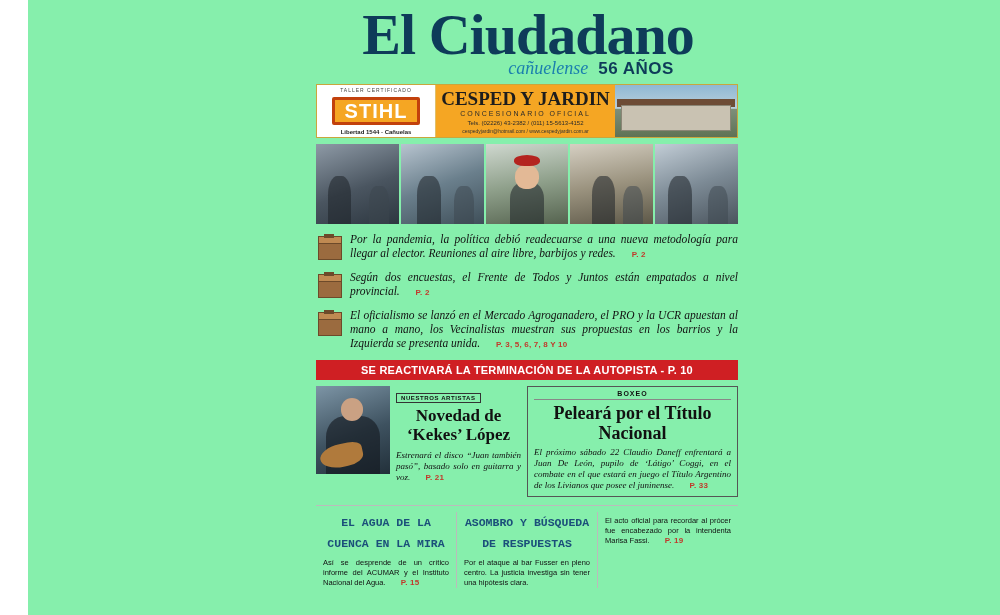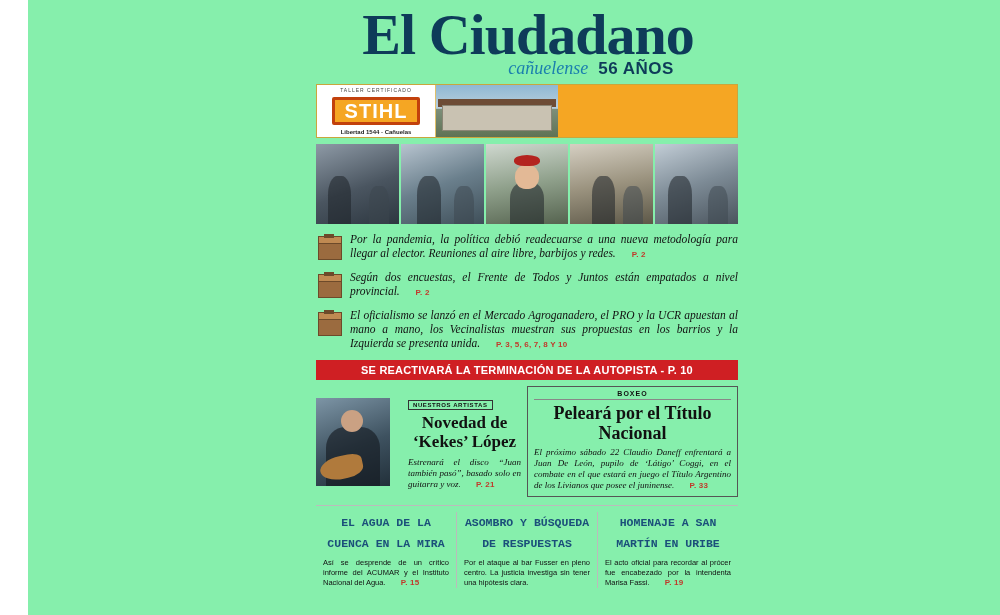--- a/index.html
+++ b/index.html
@@ -287,22 +287,21 @@
   }
   
   .mid {
     display: flex;
     gap: 6px;
     margin-top: 6px;
   }
   .mid-left {
     width: 205px;
     display: flex;
-    gap: 18px;
-    align-items: center;
+    gap: 6px;
   }
   .artist-photo {
     width: 74px;
     height: 88px;
     background: linear-gradient(160deg,#7d95a6,#3e5260 55%,#22303a);
     position: relative;
     overflow: hidden;
     flex: none;
   }
   .artist-photo .body {
@@ -437,20 +436,26 @@
   </div>
 
   <div class="content">
 
     <div class="ad-stihl">
       <div class="ad-stihl-left">
         <div class="stihl-cert">TALLER CERTIFICADO</div>
         <div class="stihl-logo">STIHL</div>
         <div class="stihl-addr">Libertad 1544 - Cañuelas</div>
       </div>
+      <div class="ad-stihl-mid">
+        <div class="t1">CESPED Y JARDIN</div>
+        <div class="t2">CONCESIONARIO OFICIAL</div>
+        <div class="t3">Tels. (02226) 43-2382 / (011) 15-5613-4152</div>
+        <div class="t4">cespedyjardin@hotmail.com / www.cespedyjardin.com.ar</div>
+      </div>
       <div class="ad-stihl-right">
         <div class="roof"></div>
         <div class="bld"></div>
       </div>
     </div>
 
     <div class="photo-strip">
       <div class="ph ph1">
         <div class="fig" style="left:14%"></div>
         <div class="fig2"></div>
@@ -541,21 +546,20 @@
           <span>Así se desprende de un crítico informe del ACUMAR y el Instituto Nacional del Agua. </span><span class="pref">P. 15</span>
         </div>
       </div>
       <div class="col3">
         <div class="col3-title">ASOMBRO Y BÚSQUEDA DE RESPUESTAS</div>
         <div class="col3-body">
           <span>Por el ataque al bar Fusser en pleno centro. La justicia investiga sin tener una hipótesis clara. </span>
         </div>
       </div>
       <div class="col3">
-        <div class="col3-title">HOMENAJE A SAN MARTÍN EN URIBE</div>
         <div class="col3-body">
           <span>El acto oficial para recordar al prócer fue encabezado por la intendenta Marisa Fassi. </span><span class="pref">P. 19</span>
         </div>
       </div>
     </div>
 
   </div>
 </div>
 
 </body></html>

